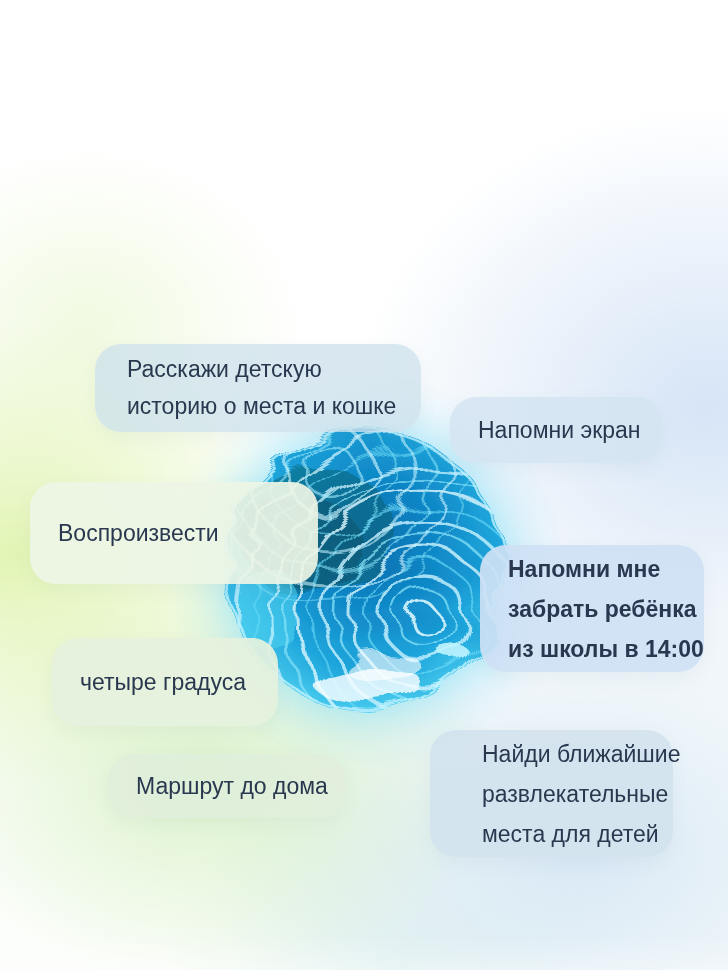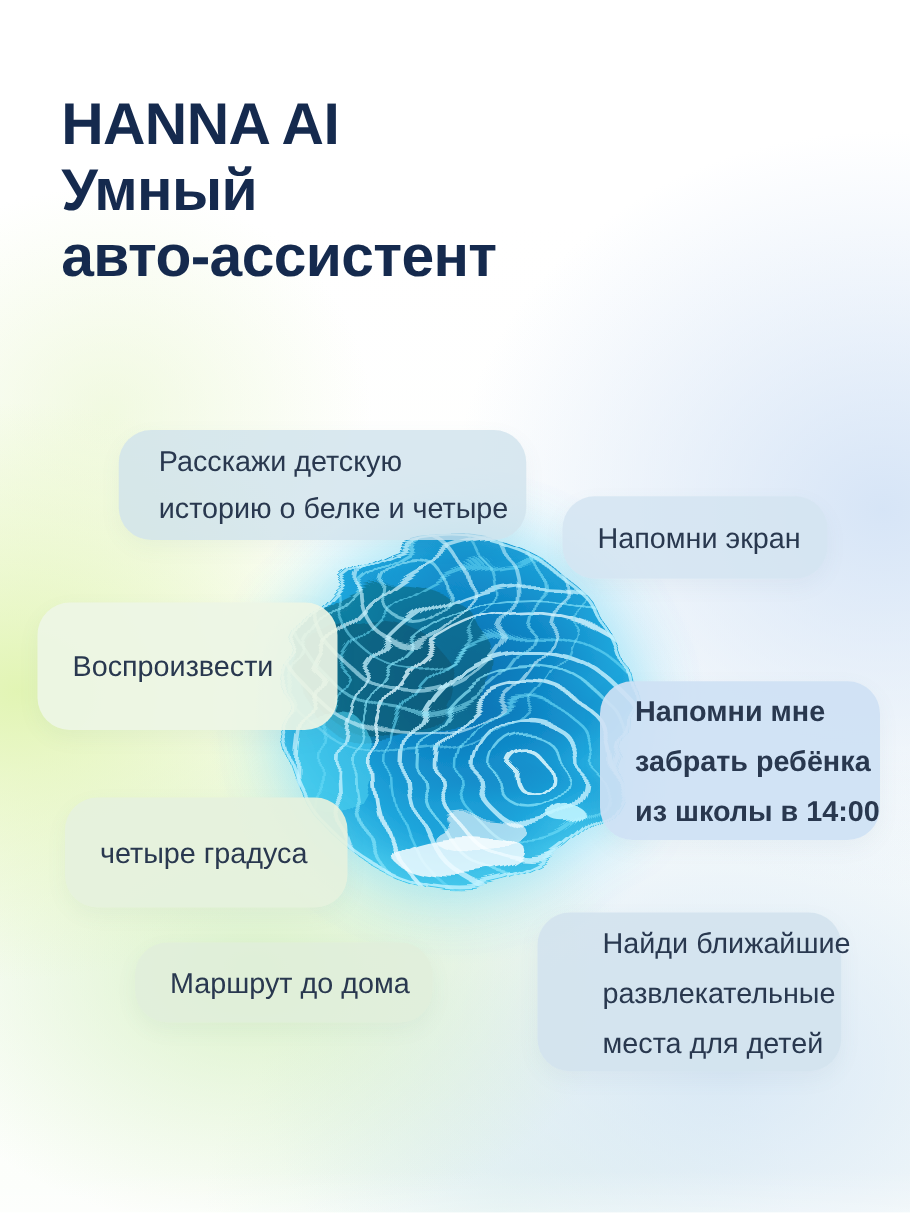--- a/index.html
+++ b/index.html
@@ -29,38 +29,33 @@
   .orb{position:absolute;left:216px;top:420px;width:300px;height:300px;}
   .orb svg{filter:drop-shadow(0 0 22px rgba(110,215,245,0.55));}
 
   
   .bubble{position:absolute;border-radius:26px;display:flex;flex-direction:column;
     justify-content:center;align-items:flex-start;padding:0 28px;box-sizing:border-box;
     color:#29384f;font-size:23px;box-shadow:0 6px 18px rgba(90,120,140,0.06);}
   .bubble .ln{white-space:nowrap;line-height:37px;}
   .b1{left:95px;top:344px;width:326px;height:88px;background:rgba(206,225,236,0.78);padding-left:32px;}
   .b2{left:450px;top:397px;width:212px;height:66px;background:rgba(212,228,241,0.85);}
-  .b3{left:30px;top:482px;width:240px;height:102px;background:rgba(237,245,229,0.92);}
+  .b3{left:30px;top:482px;width:288px;height:102px;background:rgba(237,245,229,0.92);}
   .b4{left:480px;top:545px;width:224px;height:127px;background:rgba(206,225,244,0.92);}
   .b4 .ln{line-height:40px;font-weight:bold;}
   .b5{left:52px;top:638px;width:226px;height:88px;background:rgba(229,241,221,0.92);}
   .b6{left:108px;top:754px;width:238px;height:64px;background:rgba(224,237,219,0.8);}
   .b7{left:430px;top:730px;width:243px;height:127px;background:rgba(211,227,238,0.92);}
   .b7 .ln{line-height:40px;margin-left:24px;}
 </style>
 </head>
 <body>
 
 <div class="stage">
 
-  <div class="title">
-    <div class="line">HANNA AI</div>
-    <div class="line">Умный</div>
-    <div class="line">авто-ассистент</div>
-  </div>
 
   <div class="orb-glow"></div>
 
   <div class="orb">
     <svg width="300" height="300" viewBox="0 0 300 300">
       <defs>
         <radialGradient id="orbBase" cx="52%" cy="40%" r="68%">
           <stop offset="0%" stop-color="#0d6fb0"></stop>
           <stop offset="35%" stop-color="#0f87c6"></stop>
           <stop offset="65%" stop-color="#1fa6dc"></stop>
@@ -112,21 +107,21 @@
           <ellipse cx="150" cy="262" rx="55" ry="18" fill="#f2fcff" opacity="0.85"></ellipse>
           <ellipse cx="165" cy="245" rx="40" ry="12" fill="#ffffff" opacity="0.6"></ellipse>
           <circle cx="150" cy="150" r="138" fill="none" stroke="#bff2ff" stroke-width="2.5" opacity="0.8"></circle>
         </g>
       </g>
     </svg>
   </div>
 
   <div class="bubble b1">
     <span class="ln">Расскажи детскую</span>
-    <span class="ln">историю о белке и четыре</span>
+    <span class="ln">историю о места и кошке</span>
   </div>
 
   <div class="bubble b2">
     <span class="ln">Напомни экран</span>
   </div>
 
   <div class="bubble b3">
     <span class="ln">Воспроизвести</span>
   </div>
 

